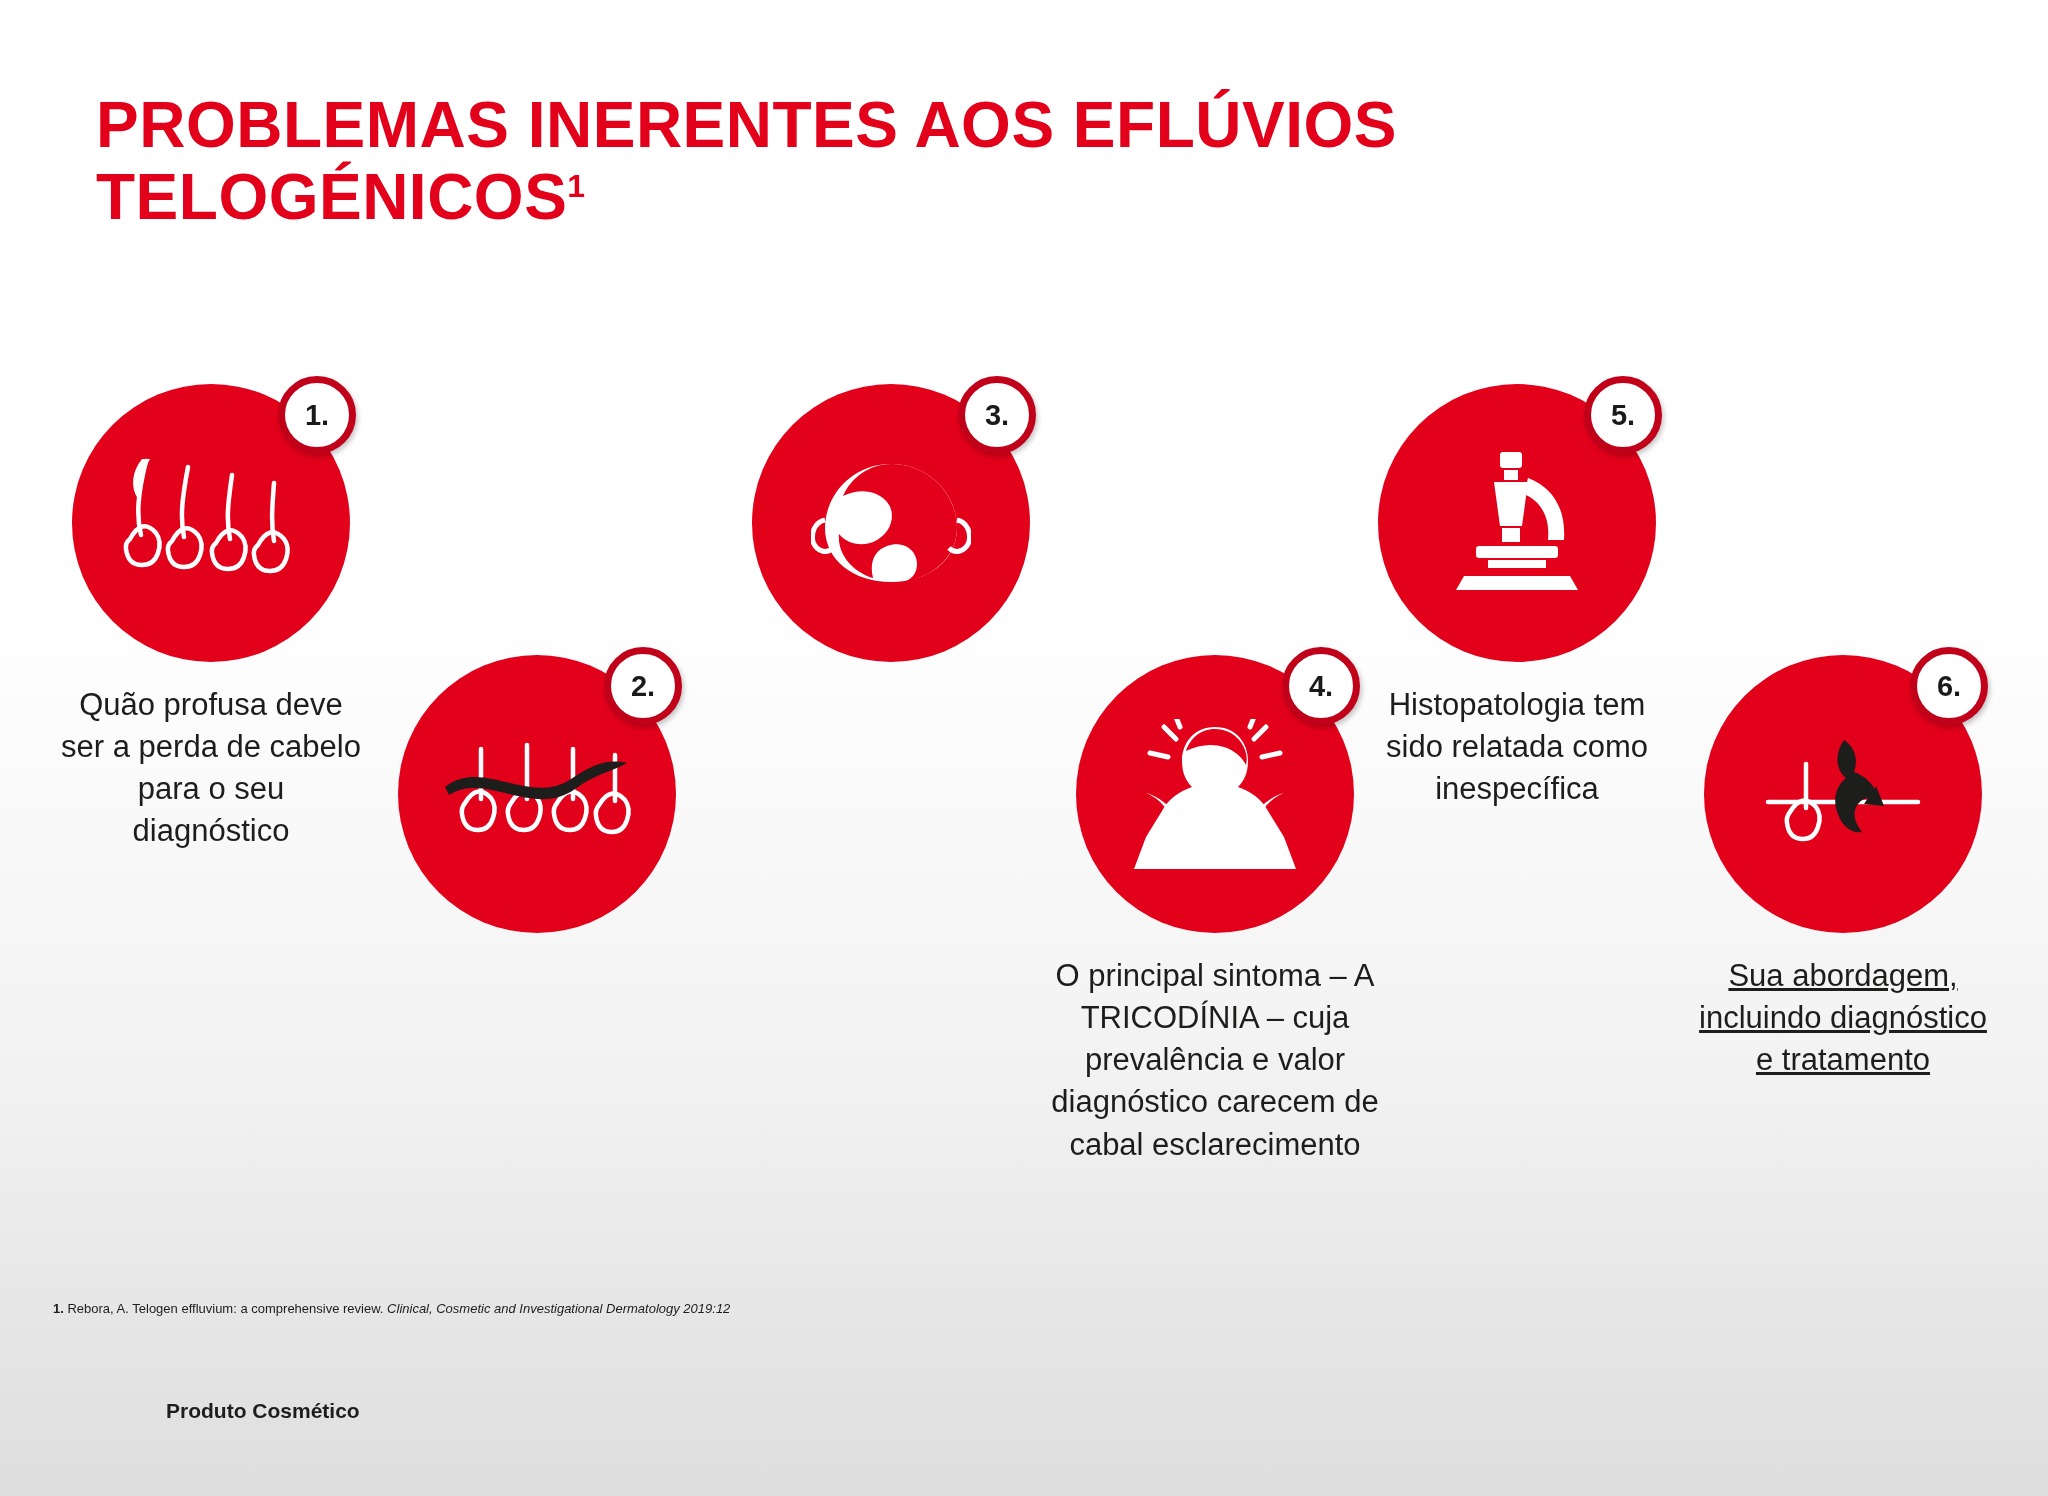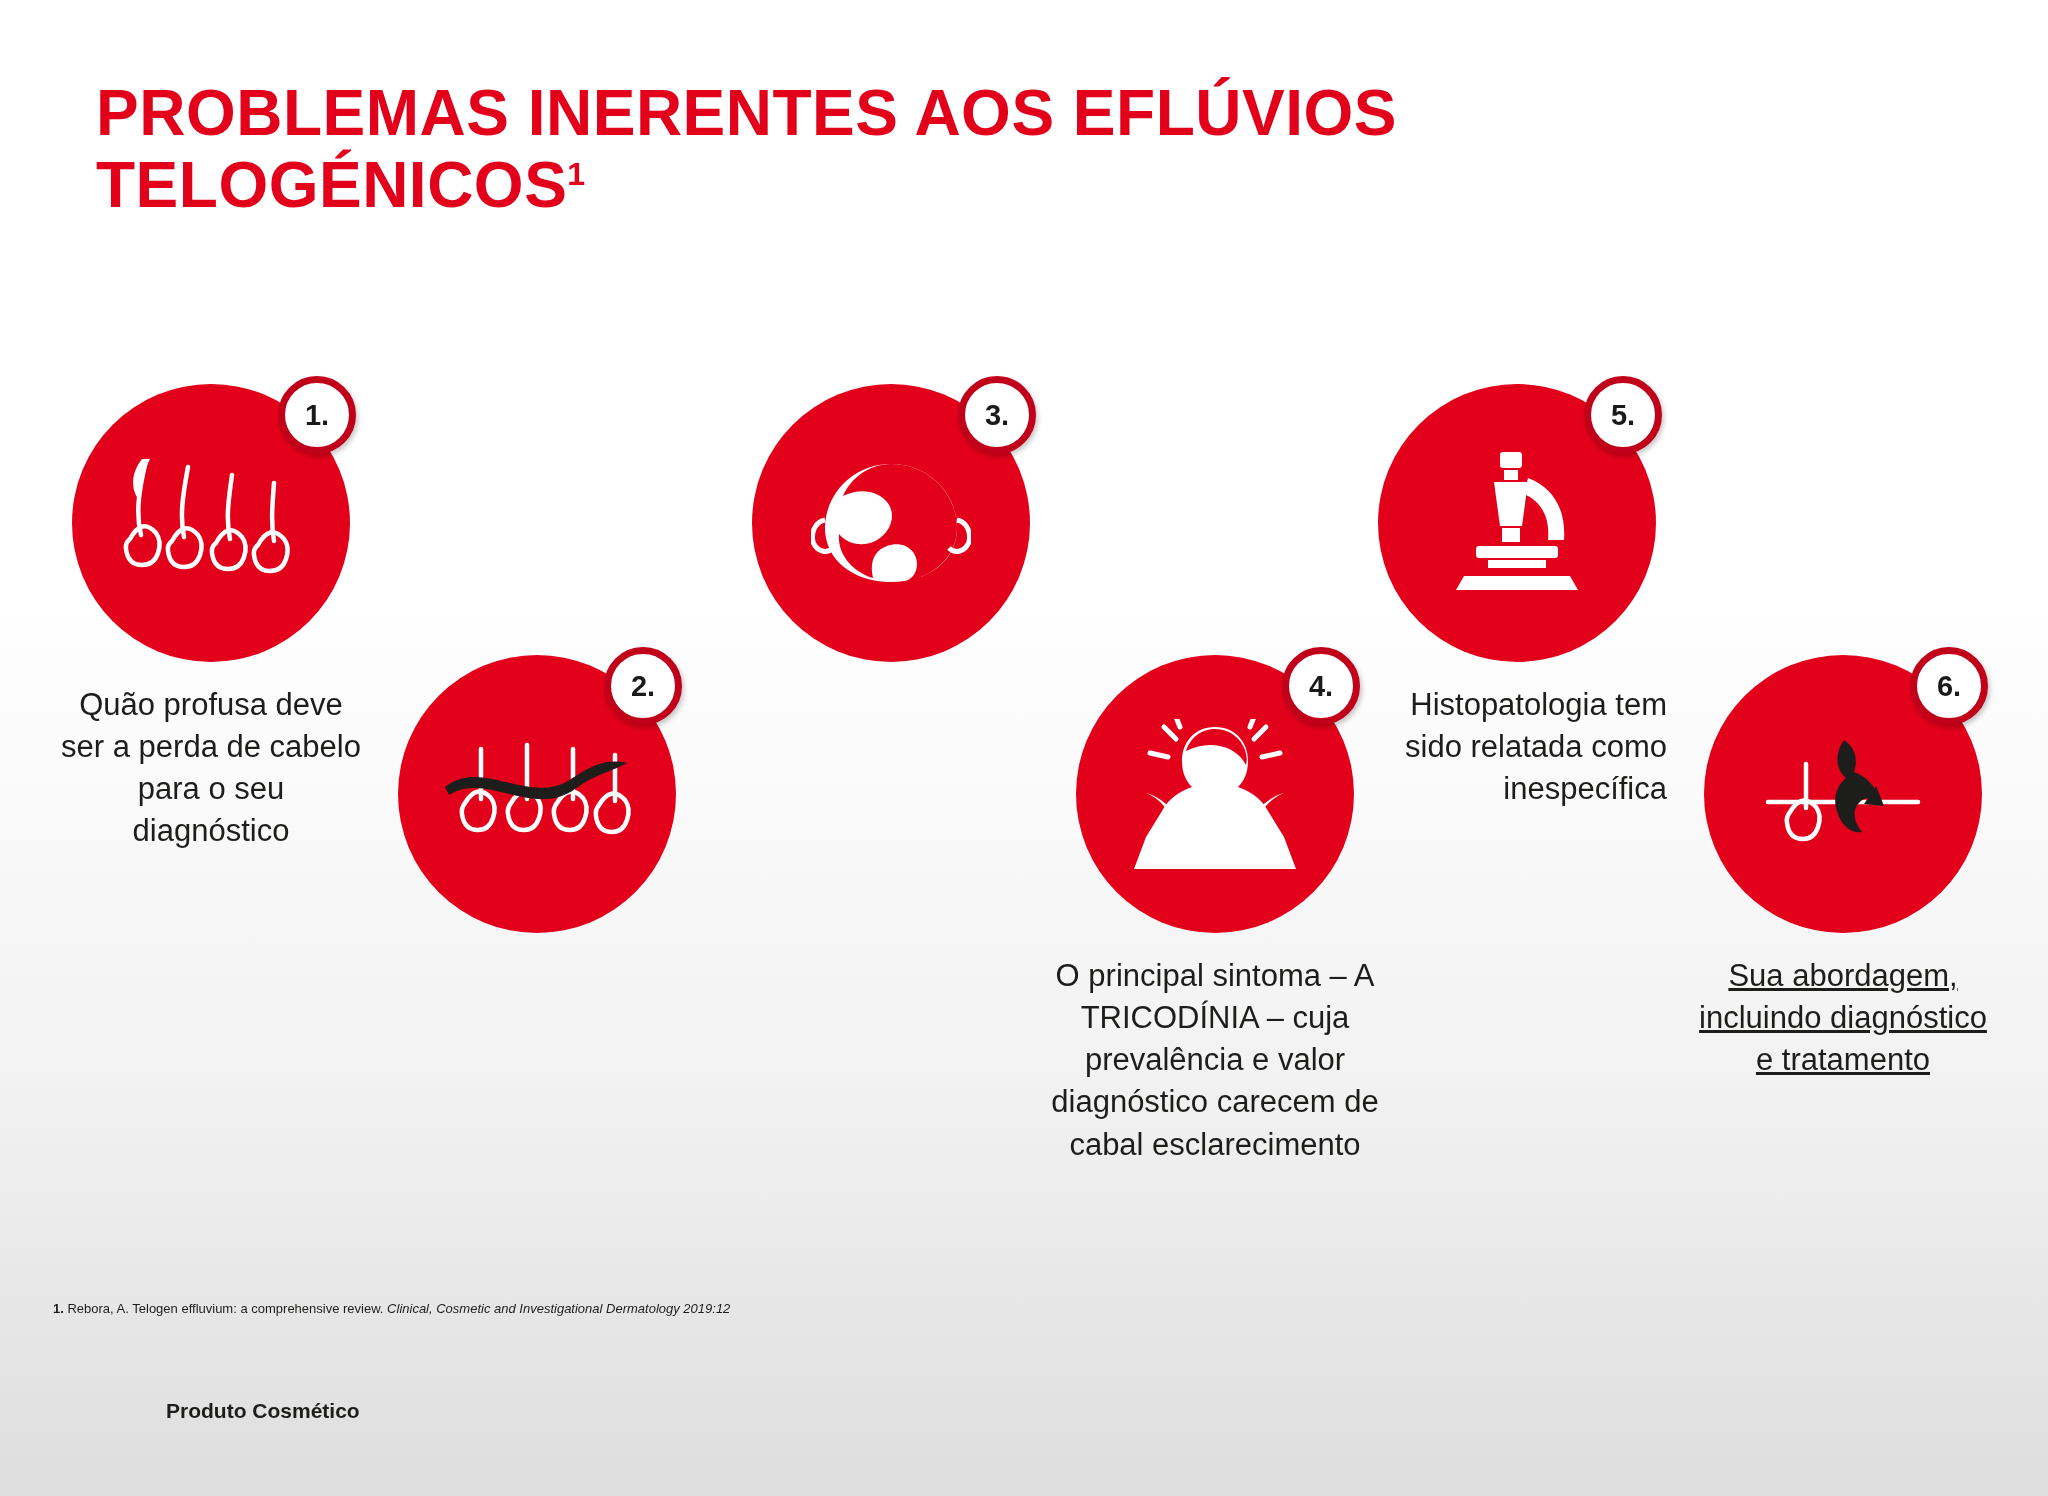--- a/index.html
+++ b/index.html
@@ -14,21 +14,21 @@
     width: 2048px;
     height: 1496px;
     overflow: hidden;
     background: linear-gradient(to bottom, #ffffff 0%, #ffffff 40%, #f2f2f2 72%, #e6e6e6 88%, #dedede 100%);
   }
 
   
   #title {
     position: absolute;
     left: 96px;
-    top: 78px;
+    top: 90px;
     width: 1600px;
     color: #e2001a;
     font-size: 64px;
     font-weight: bold;
     line-height: 1.12;
     letter-spacing: 0.5px;
     text-transform: uppercase;
   }
   #title sup {
     font-size: 32px;
@@ -88,21 +88,21 @@
   
   #item-1 { left: 72px;  top: 384px; }
   #item-1 .caption { margin-left: -11px; }
   #item-2 { left: 398px; top: 655px; }
   #item-2 .caption { margin-left: -26px; width: 330px; }
   #item-3 { left: 752px; top: 384px; }
   #item-3 .caption { margin-left: -11px; }
   #item-4 { left: 1076px; top: 655px; }
   #item-4 .caption { margin-left: -31px; width: 340px; }
   #item-5 { left: 1378px; top: 384px; }
-  #item-5 .caption { margin-left: -11px; text-align: right; }
+  #item-5 .caption { margin-left: -11px; }
   #item-6 { left: 1704px; top: 655px; }
   #item-6 .caption { margin-left: -11px; text-decoration: underline; }
 
   
   #footnote {
     position: absolute;
     left: 53px;
     top: 1300px;
     width: 900px;
     font-size: 13px;

